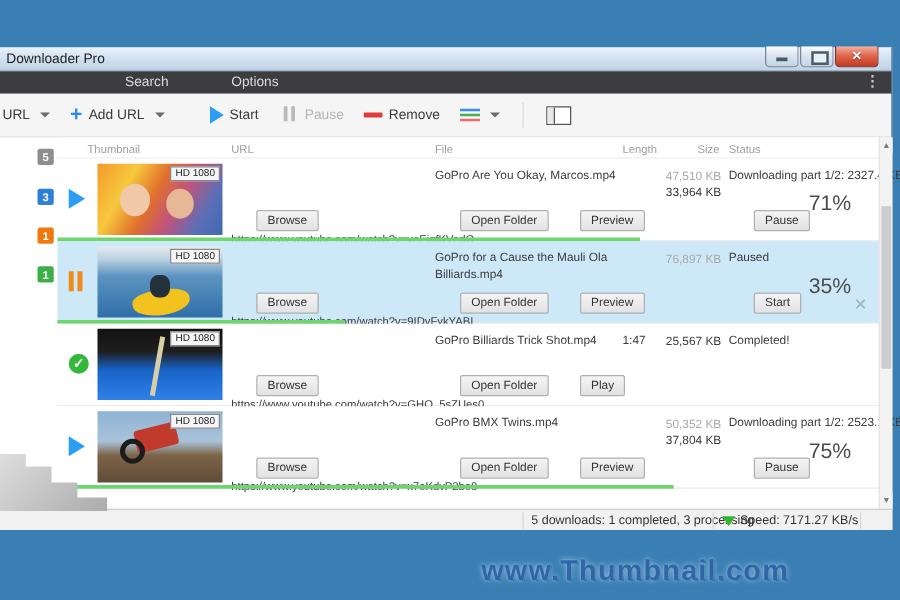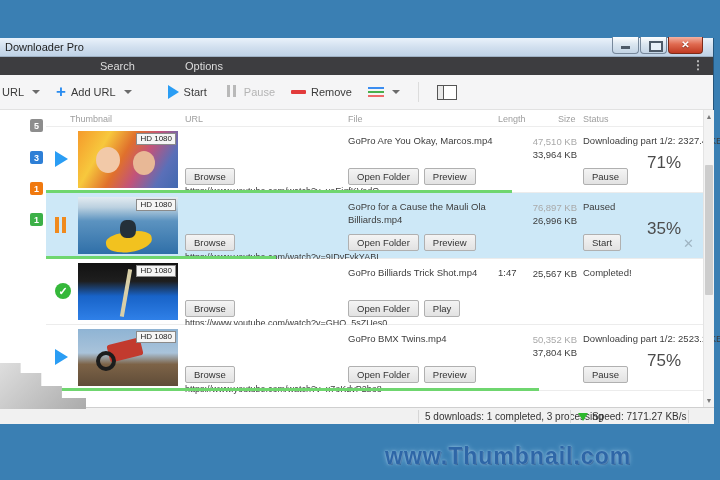--- a/index.html
+++ b/index.html
@@ -84,21 +84,21 @@
   .cell-url { position:absolute; left:139px; top:22px; font-size:9px; color:#3c3c3c; white-space:nowrap;margin-top:37px; }
   .cell-file { position:absolute; left:302px; top:8px; width:148px; font-size:9.5px; color:#3c3c3c; line-height:1.35; }
   .cell-length { position:absolute; left:452px; top:8px; font-size:9.5px; color:#3c3c3c; }
   .cell-size { position:absolute; left:416px; top:8px; width:115px; text-align:right; font-size:9.5px; line-height:1.4; }
   .size-total { color:#a9a9a9; }
   .size-done { color:#3c3c3c; }
   .cell-status { position:absolute; left:537px; top:8px; width:122px; font-size:9.5px; color:#3c3c3c; white-space:nowrap; }
   .pct { position:absolute; left:545px; top:26px; width:90px; text-align:right; font-size:17px; color:#4c4c4c; }
 
   .btn { background:linear-gradient(#f4f4f4,#e2e2e2); border:1px solid #b0b0b0; border-radius:2px; font-size:9.5px;
-         padding:2px 8px; color:#333; font-family:inherit; cursor:pointer; }
+         padding:2px 8px; color:#333; font-family:inherit; cursor:pointer;margin-left:20px; }
   .browse-btn { position:absolute; left:139px; bottom:7px; }
   .row-btns { position:absolute; left:302px; bottom:7px; display:flex; gap:5px; }
   .action-btn { position:absolute; left:537px; bottom:7px; }
   .row-x { position:absolute; right:9px; bottom:8px; color:#9fb4c2; font-size:13px; line-height:12px; }
 
   .progress { position:absolute; left:0; bottom:-1px; height:3px; }
 
   
   .scrollbar { position:absolute; left:703px; top:72px; width:11px; height:297px; background:#f3f3f3; border-left:1px solid #e4e4e4; }
   .sb-arrow { position:absolute; left:0; width:10px; height:13px; color:#7a7a7a; font-size:7px; text-align:center; line-height:13px; background:#f3f3f3; }
@@ -221,21 +221,20 @@
         <div class="thumb thumb2">
           <span class="kayak"></span>
             <span class="person"></span>
           <span class="hd">HD 1080</span>
         </div>
         <div class="cell-url">https://www.youtube.com/watch?v=9IDyFykYABI</div>
         <button class="btn browse-btn">Browse</button>
         <div class="cell-file">GoPro for a Cause  the Mauli Ola Billiards.mp4</div>
         <div class="cell-size">
           <div class="size-total">76,897 KB</div>
-          <div class="size-done">26,996 KB</div>
         </div>
         <div class="cell-status">Paused</div>
         <div class="pct">35%</div>
         <div class="row-btns">
           <button class="btn">Open Folder</button>
           <button class="btn">Preview</button>
         </div>
         <button class="btn action-btn">Start</button>
         <span class="row-x">✕</span>
         <div class="progress" style="width: 35%; background: rgb(111, 214, 111);"></div>

